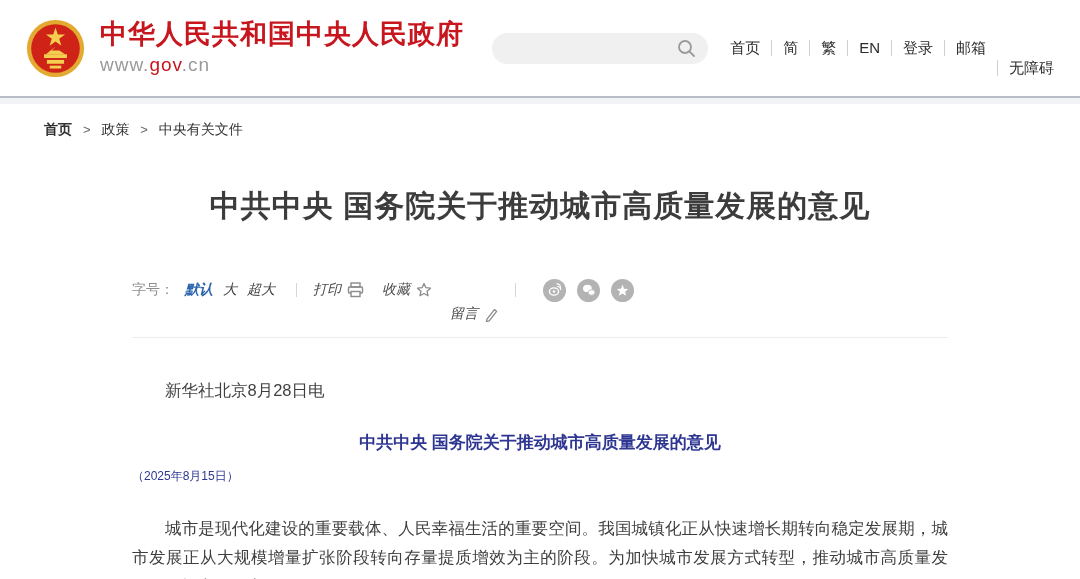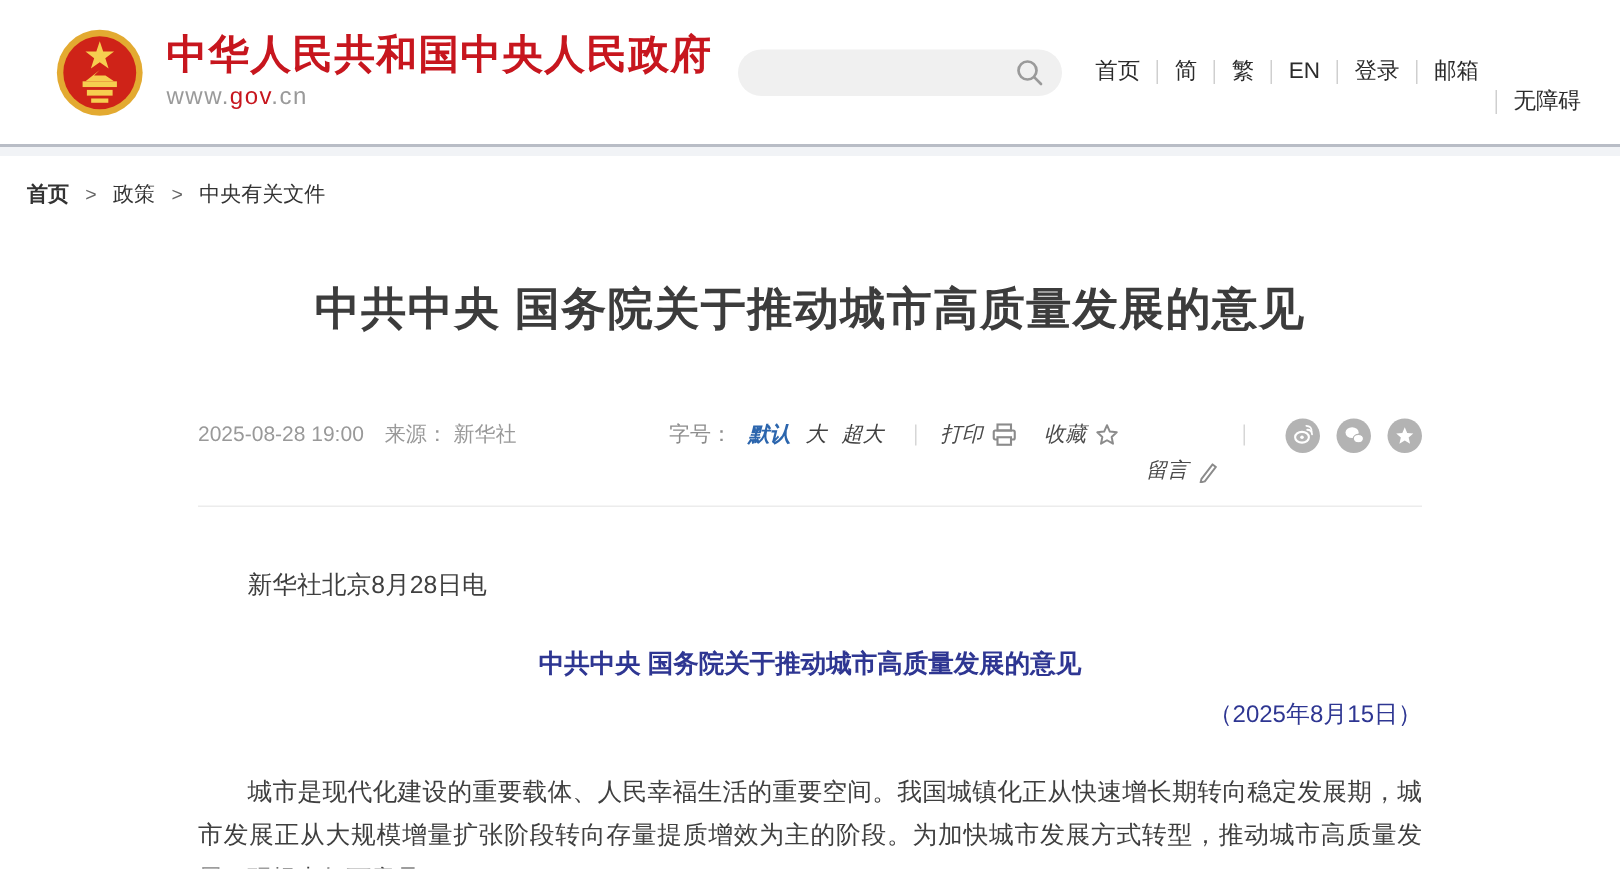--- a/index.html
+++ b/index.html
@@ -1,45 +1,45 @@
 <!DOCTYPE html>
 <html><head>
 <meta charset="utf-8">
 <style>
   * { margin:0; padding:0; box-sizing:border-box; }
   html,body { width:1080px; height:579px; overflow:hidden; background:#fff;
     font-family:"Liberation Sans","DejaVu Sans",sans-serif; }
 
   
   .site-header { height:96px; display:flex; align-items:center; justify-content:space-between;
-    padding:0 26px 0 36px; background:#fff; }
+    padding:0 26px 0 25px; background:#fff; }
   .header-left { display:flex; align-items:center; }
   .emblem { width:61px; height:61px; flex:0 0 auto; }
   .site-ident { margin-left:14px; }
   .site-title { font-size:27px; font-weight:bold; color:#c7161e; letter-spacing:1px; line-height:1.1; }
-  .site-url { margin-top:5px; font-size:16px; color:#9a9a9a; letter-spacing:1px; }
+  .site-url { margin-top:5px; font-size:19px; color:#9a9a9a; letter-spacing:1px; }
   .site-url .red { color:#c7161e; }
 
   .header-right { display:flex; align-items:center; }
   .searchbox { position:relative; width:216px; height:31px; background:#f0f0f0;
     border-radius:16px; margin-right:22px; }
   .searchbox input { position:absolute; left:14px; top:0; width:165px; height:31px;
     border:none; background:transparent; outline:none; font-size:14px; color:#333; }
   .search-icon { position:absolute; right:12px; top:6px; }
 
   .topnav { display:flex; align-items:center; font-size:15px; color:#2b2b2b; }
   .topnav a { color:#2b2b2b; text-decoration:none; padding:0 11px; line-height:16px; cursor:pointer; }
   .topnav a + a { border-left:1px solid #cfcfcf; }
   .topnav a:last-child { padding-right:0;margin-top:39px; }
   .topnav a:first-child { padding-left:0; }
 
   .header-divider { height:8px; border-top:2px solid #b9bdc6; background:#f1f3f6; }
 
   
-  .breadcrumb { padding:17px 18px 14px; font-size:14px; color:#333; background:#fff; }
+  .breadcrumb { padding:17px 44px 14px; font-size:14px; color:#333; background:#fff; }
   .breadcrumb a { color:#333; text-decoration:none; cursor:pointer; }
   .breadcrumb .bc-home { font-weight:bold; }
   .breadcrumb .bc-sep { color:#666; margin:0 7px; font-size:13px; }
 
   
   .article { width:816px; margin:0 auto; }
   .article h1 { margin-top:33px; text-align:center; font-size:30px; font-weight:bold;
     color:#3c3c3c; letter-spacing:1px; }
 
   .meta-row { margin-top:30px; display:flex; justify-content:space-between; align-items:center;
@@ -58,21 +58,21 @@
   .share-group { display:flex; align-items:center; }
   .share-circle { width:23px; height:23px; border-radius:50%; background:#b3b3b3;
     display:flex; align-items:center; justify-content:center; margin-left:11px; cursor:pointer; }
 
   .meta-divider { border:none; border-bottom:1px solid #ececec; margin-top:14px; }
 
   .doc-body { margin-top:38px; font-size:16.5px; line-height:29px; color:#3f3f3f; }
   .dateline { text-indent:2em; }
   .doc-title { text-align:center; font-weight:bold; color:#2e3692; font-size:17px;
     margin-top:23px; }
-  .doc-date { text-align:right; color:#2e3692; font-size:16px; margin-top:5px; }
+  .doc-date { text-align:left; color:#2e3692; font-size:12px; margin-top:5px; }
   .para { text-indent:2em; text-align:justify; margin-top:23px; }
 </style>
 </head>
 <body>
 
 <header class="site-header">
   <div class="header-left">
     <svg class="emblem" viewBox="0 0 64 64">
       <circle cx="32" cy="32" r="30" fill="#e3aa31"></circle>
       <circle cx="32" cy="32" r="25.5" fill="#cf2318"></circle>
@@ -115,25 +115,20 @@
   <span class="bc-sep">&gt;</span>
   <a>政策</a>
   <span class="bc-sep">&gt;</span>
   <a>中央有关文件</a>
 </div>
 
 <main class="article">
   <h1>中共中央 国务院关于推动城市高质量发展的意见</h1>
 
   <div class="meta-row">
-    <div class="meta-left">
-      <span>2025-08-28 19:00</span>
-      <span class="src">来源：</span>
-      <span>新华社</span>
-    </div>
 
     <div class="meta-right">
       <span class="fs-label">字号：</span>
       <a class="fs-opt active">默认</a>
       <a class="fs-opt">大</a>
       <a class="fs-opt">超大</a>
 
       <span class="vsep"></span>
 
       <a class="tool">

